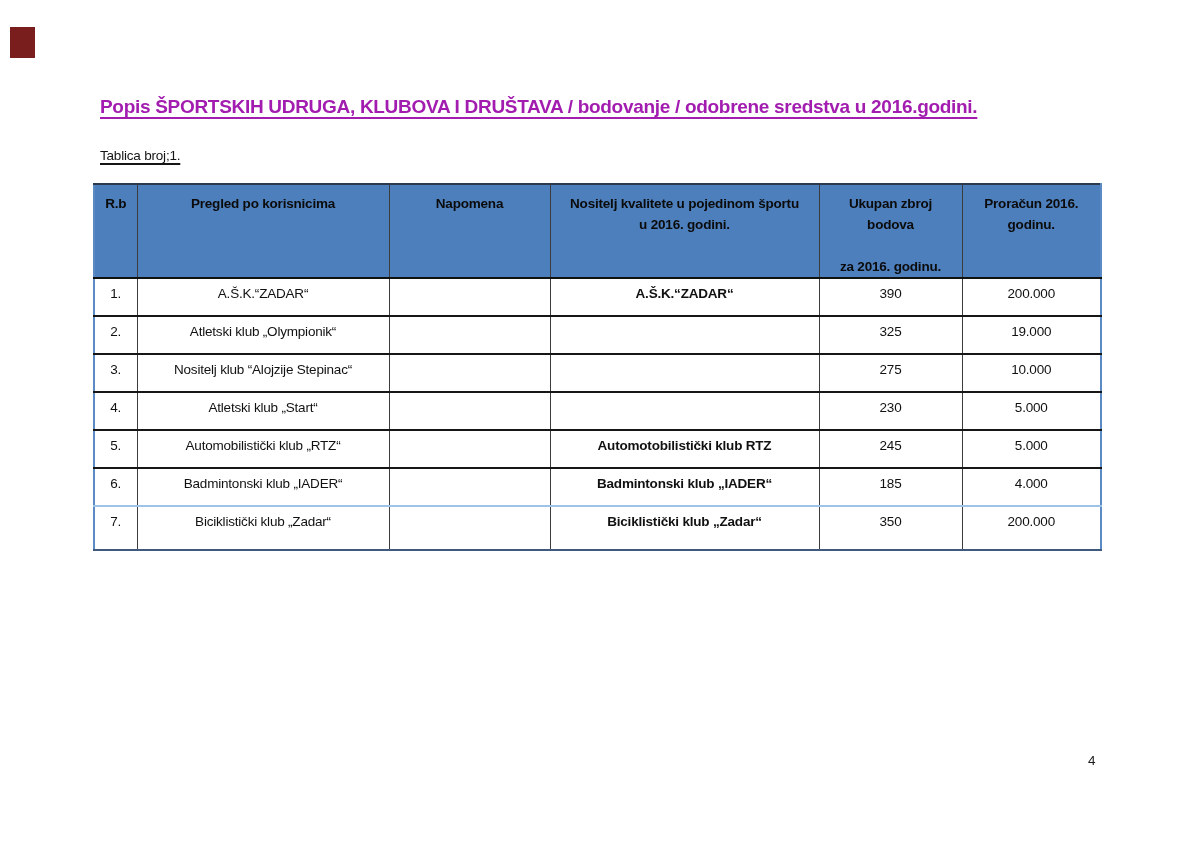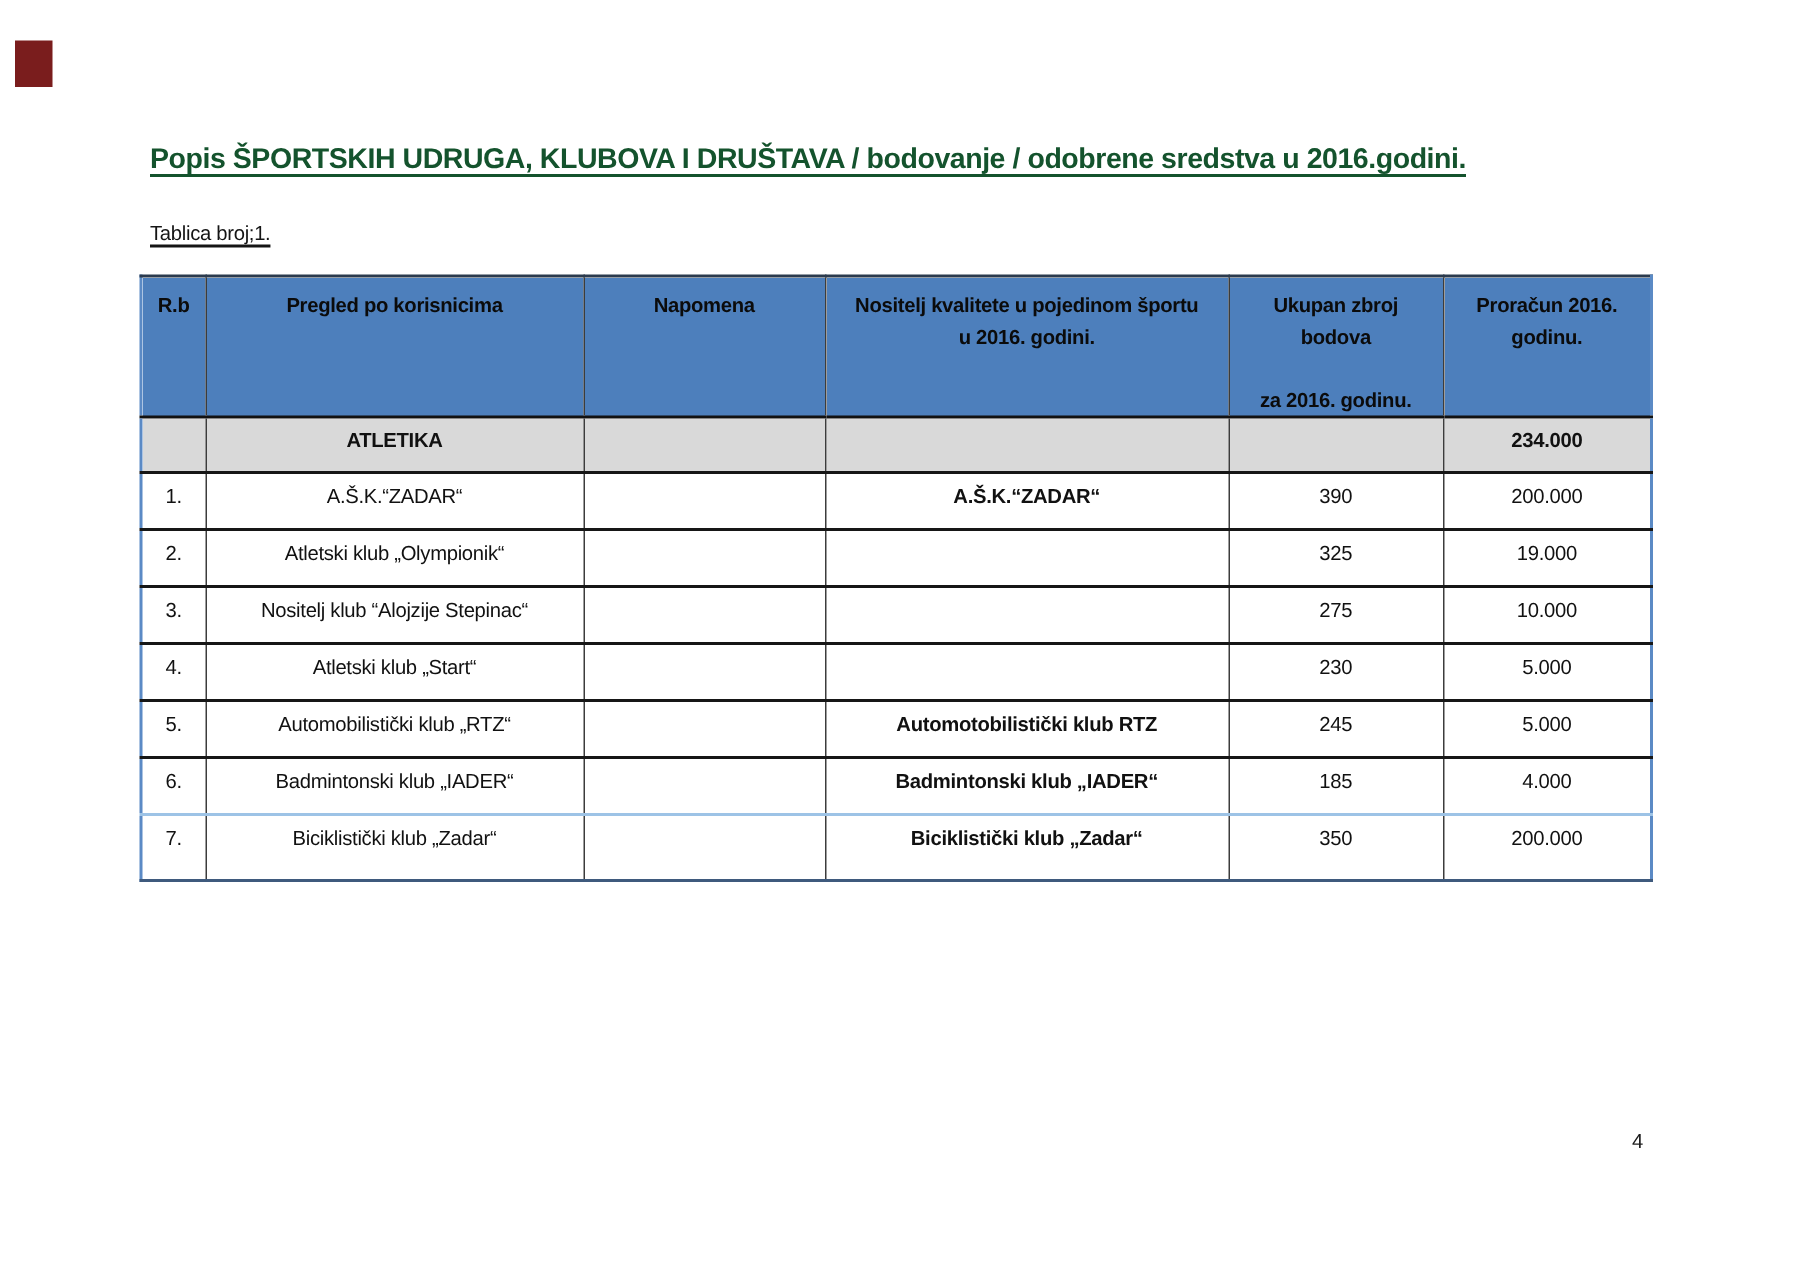--- a/index.html
+++ b/index.html
@@ -21,21 +21,21 @@
     height: 31px;
     background: var(--marker-red, #7a1d1d);
   }
   .doc-title {
     position: absolute;
     left: 100px;
     top: 96px;
     font-size: 19px;
     font-weight: 700;
     letter-spacing: -0.3px;
-    color: #14532d;
+    color: #a21caf;
     text-decoration: underline;
     text-decoration-thickness: 2px;
     text-underline-offset: 4px;
     white-space: nowrap;
   }
   .doc-subtitle {
     position: absolute;
     left: 100px;
     top: 148px;
     font-size: 13.5px;
@@ -139,28 +139,20 @@
             <span class="hline">&nbsp;</span>
             <span class="hline">za 2016. godinu.</span>
           </th>
           <th>
             <span class="hline">Proračun 2016.</span>
             <span class="hline">godinu.</span>
           </th>
         </tr>
     </thead>
     <tbody id="table-body">
-        <tr class="row-section">
-          <td class="col-0"></td>
-          <td class="col-1">ATLETIKA</td>
-          <td class="col-2"></td>
-          <td class="col-3"></td>
-          <td class="col-4"></td>
-          <td class="col-5">234.000</td>
-        </tr>
         <tr class="row-entry">
           <td class="col-0">1.</td>
           <td class="col-1">A.Š.K.“ZADAR“</td>
           <td class="col-2"></td>
           <td class="col-3">A.Š.K.“ZADAR“</td>
           <td class="col-4">390</td>
           <td class="col-5">200.000</td>
         </tr>
         <tr class="row-entry">
           <td class="col-0">2.</td>

